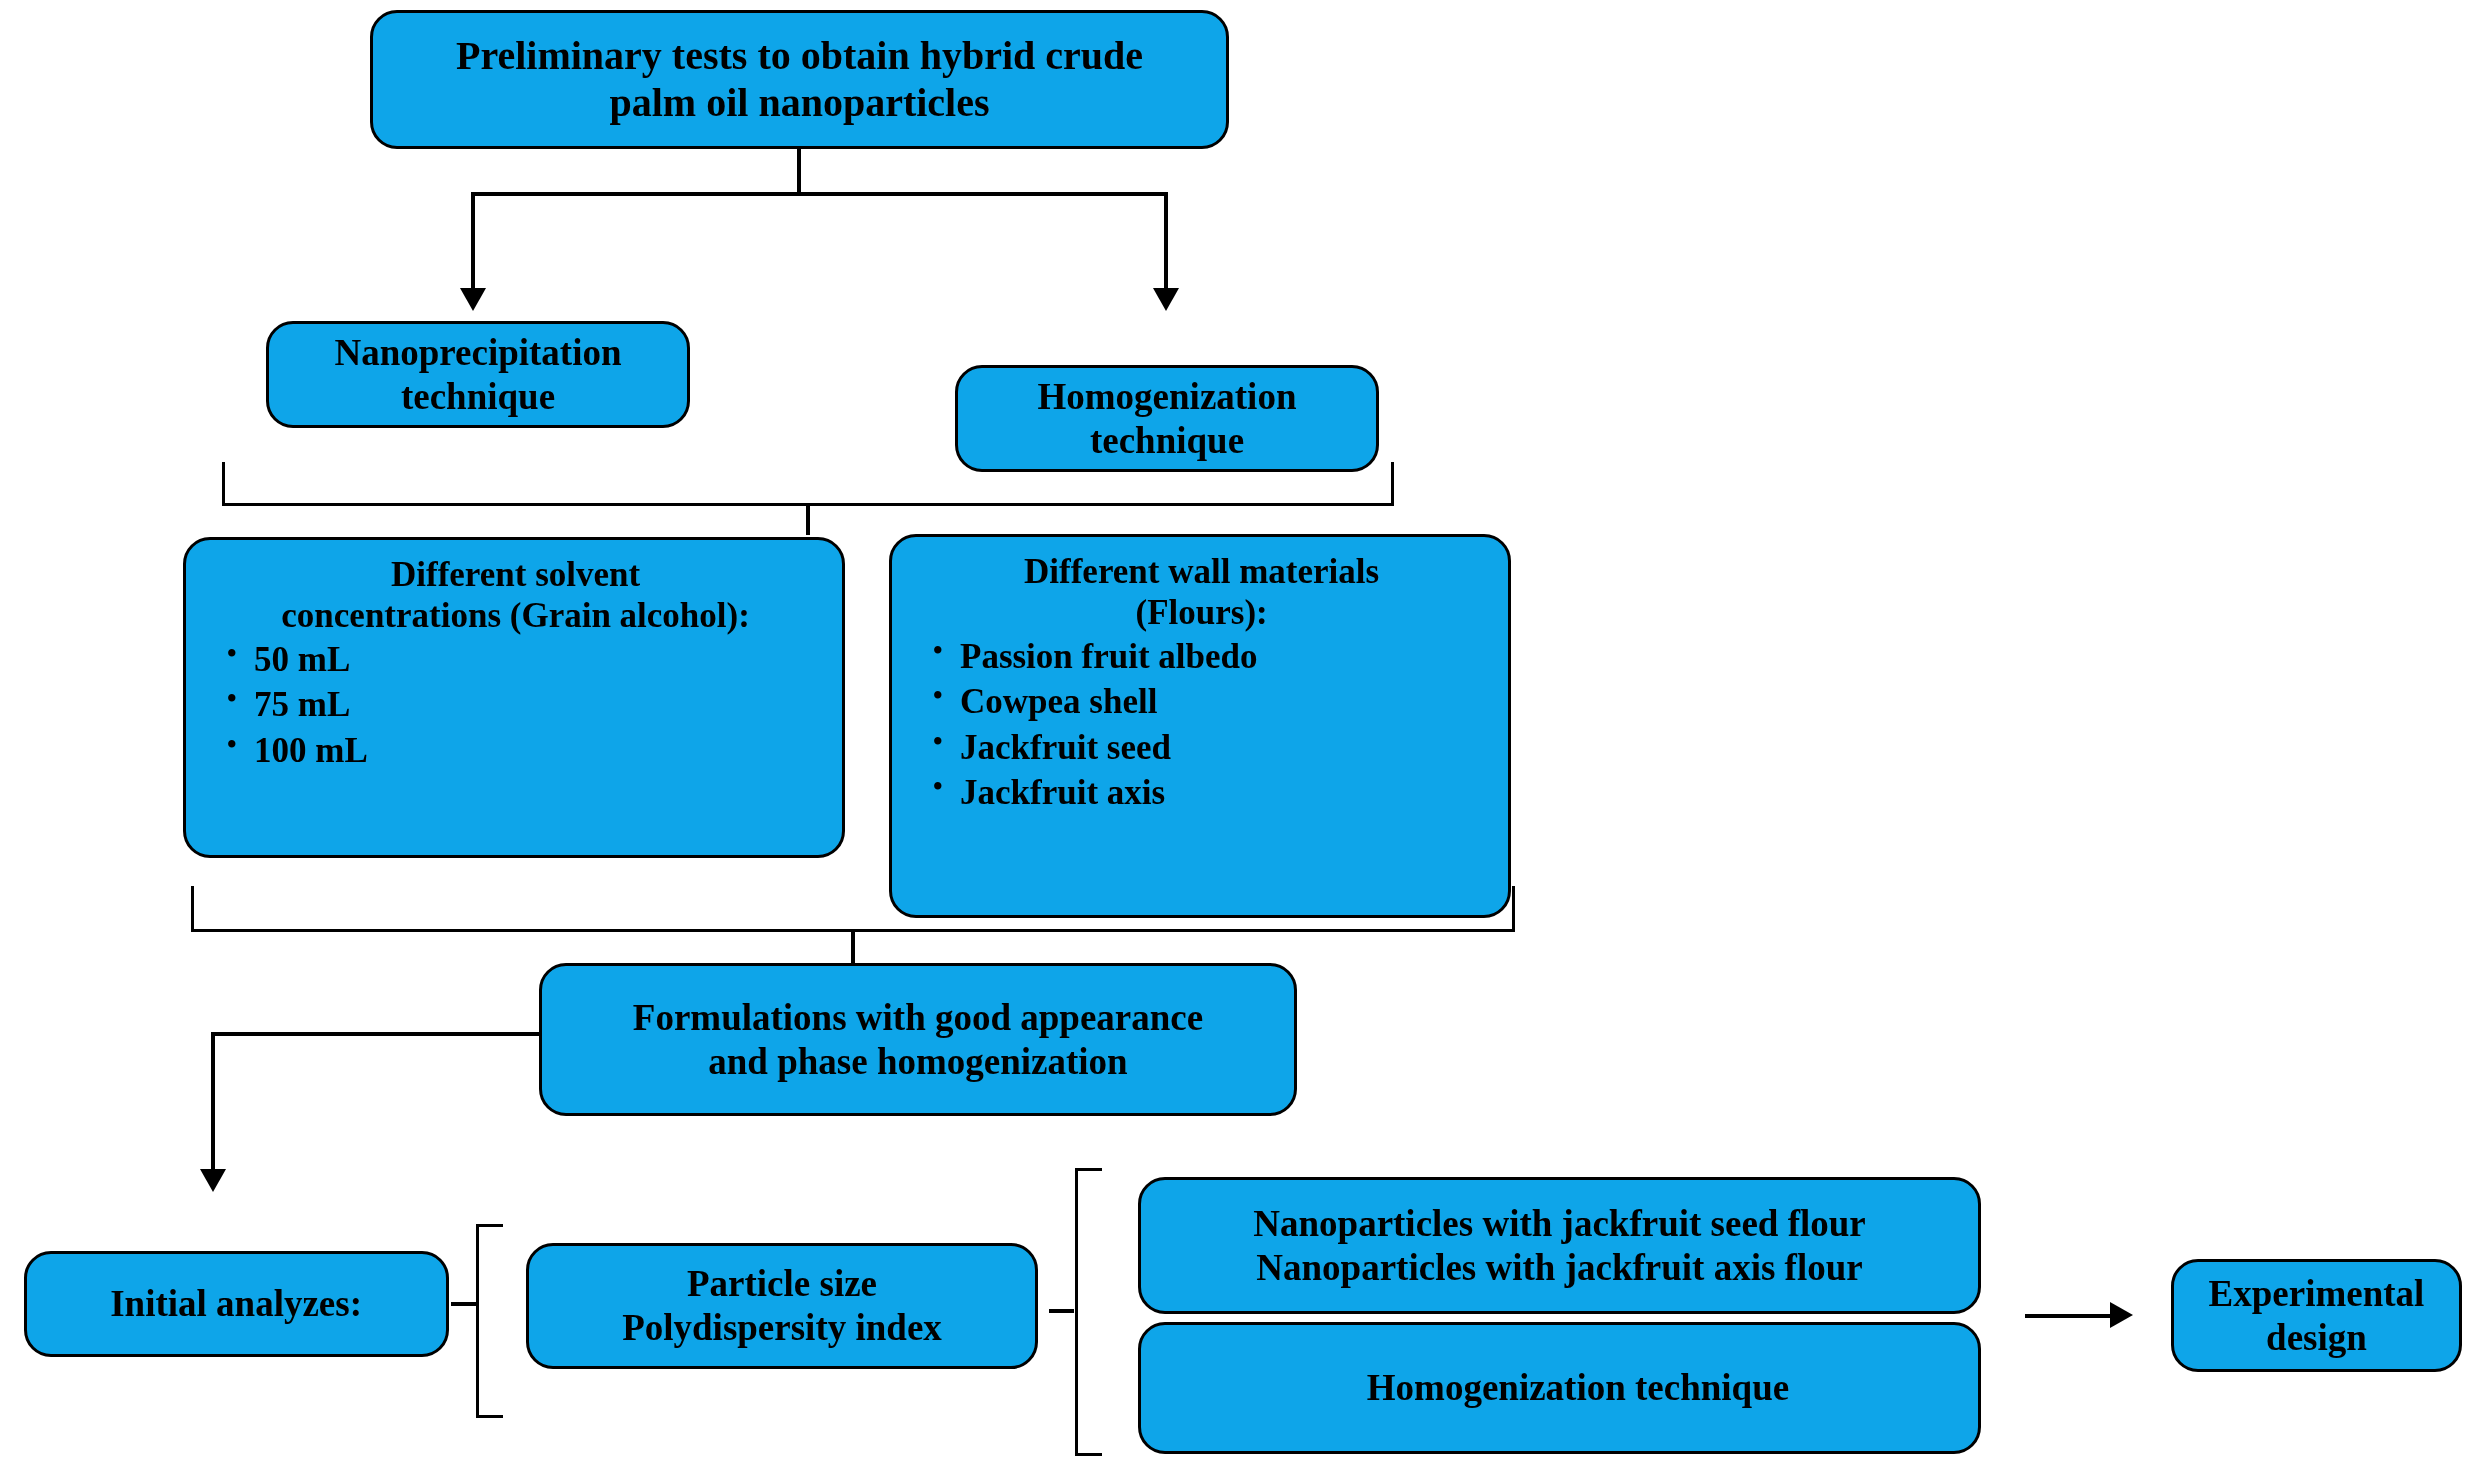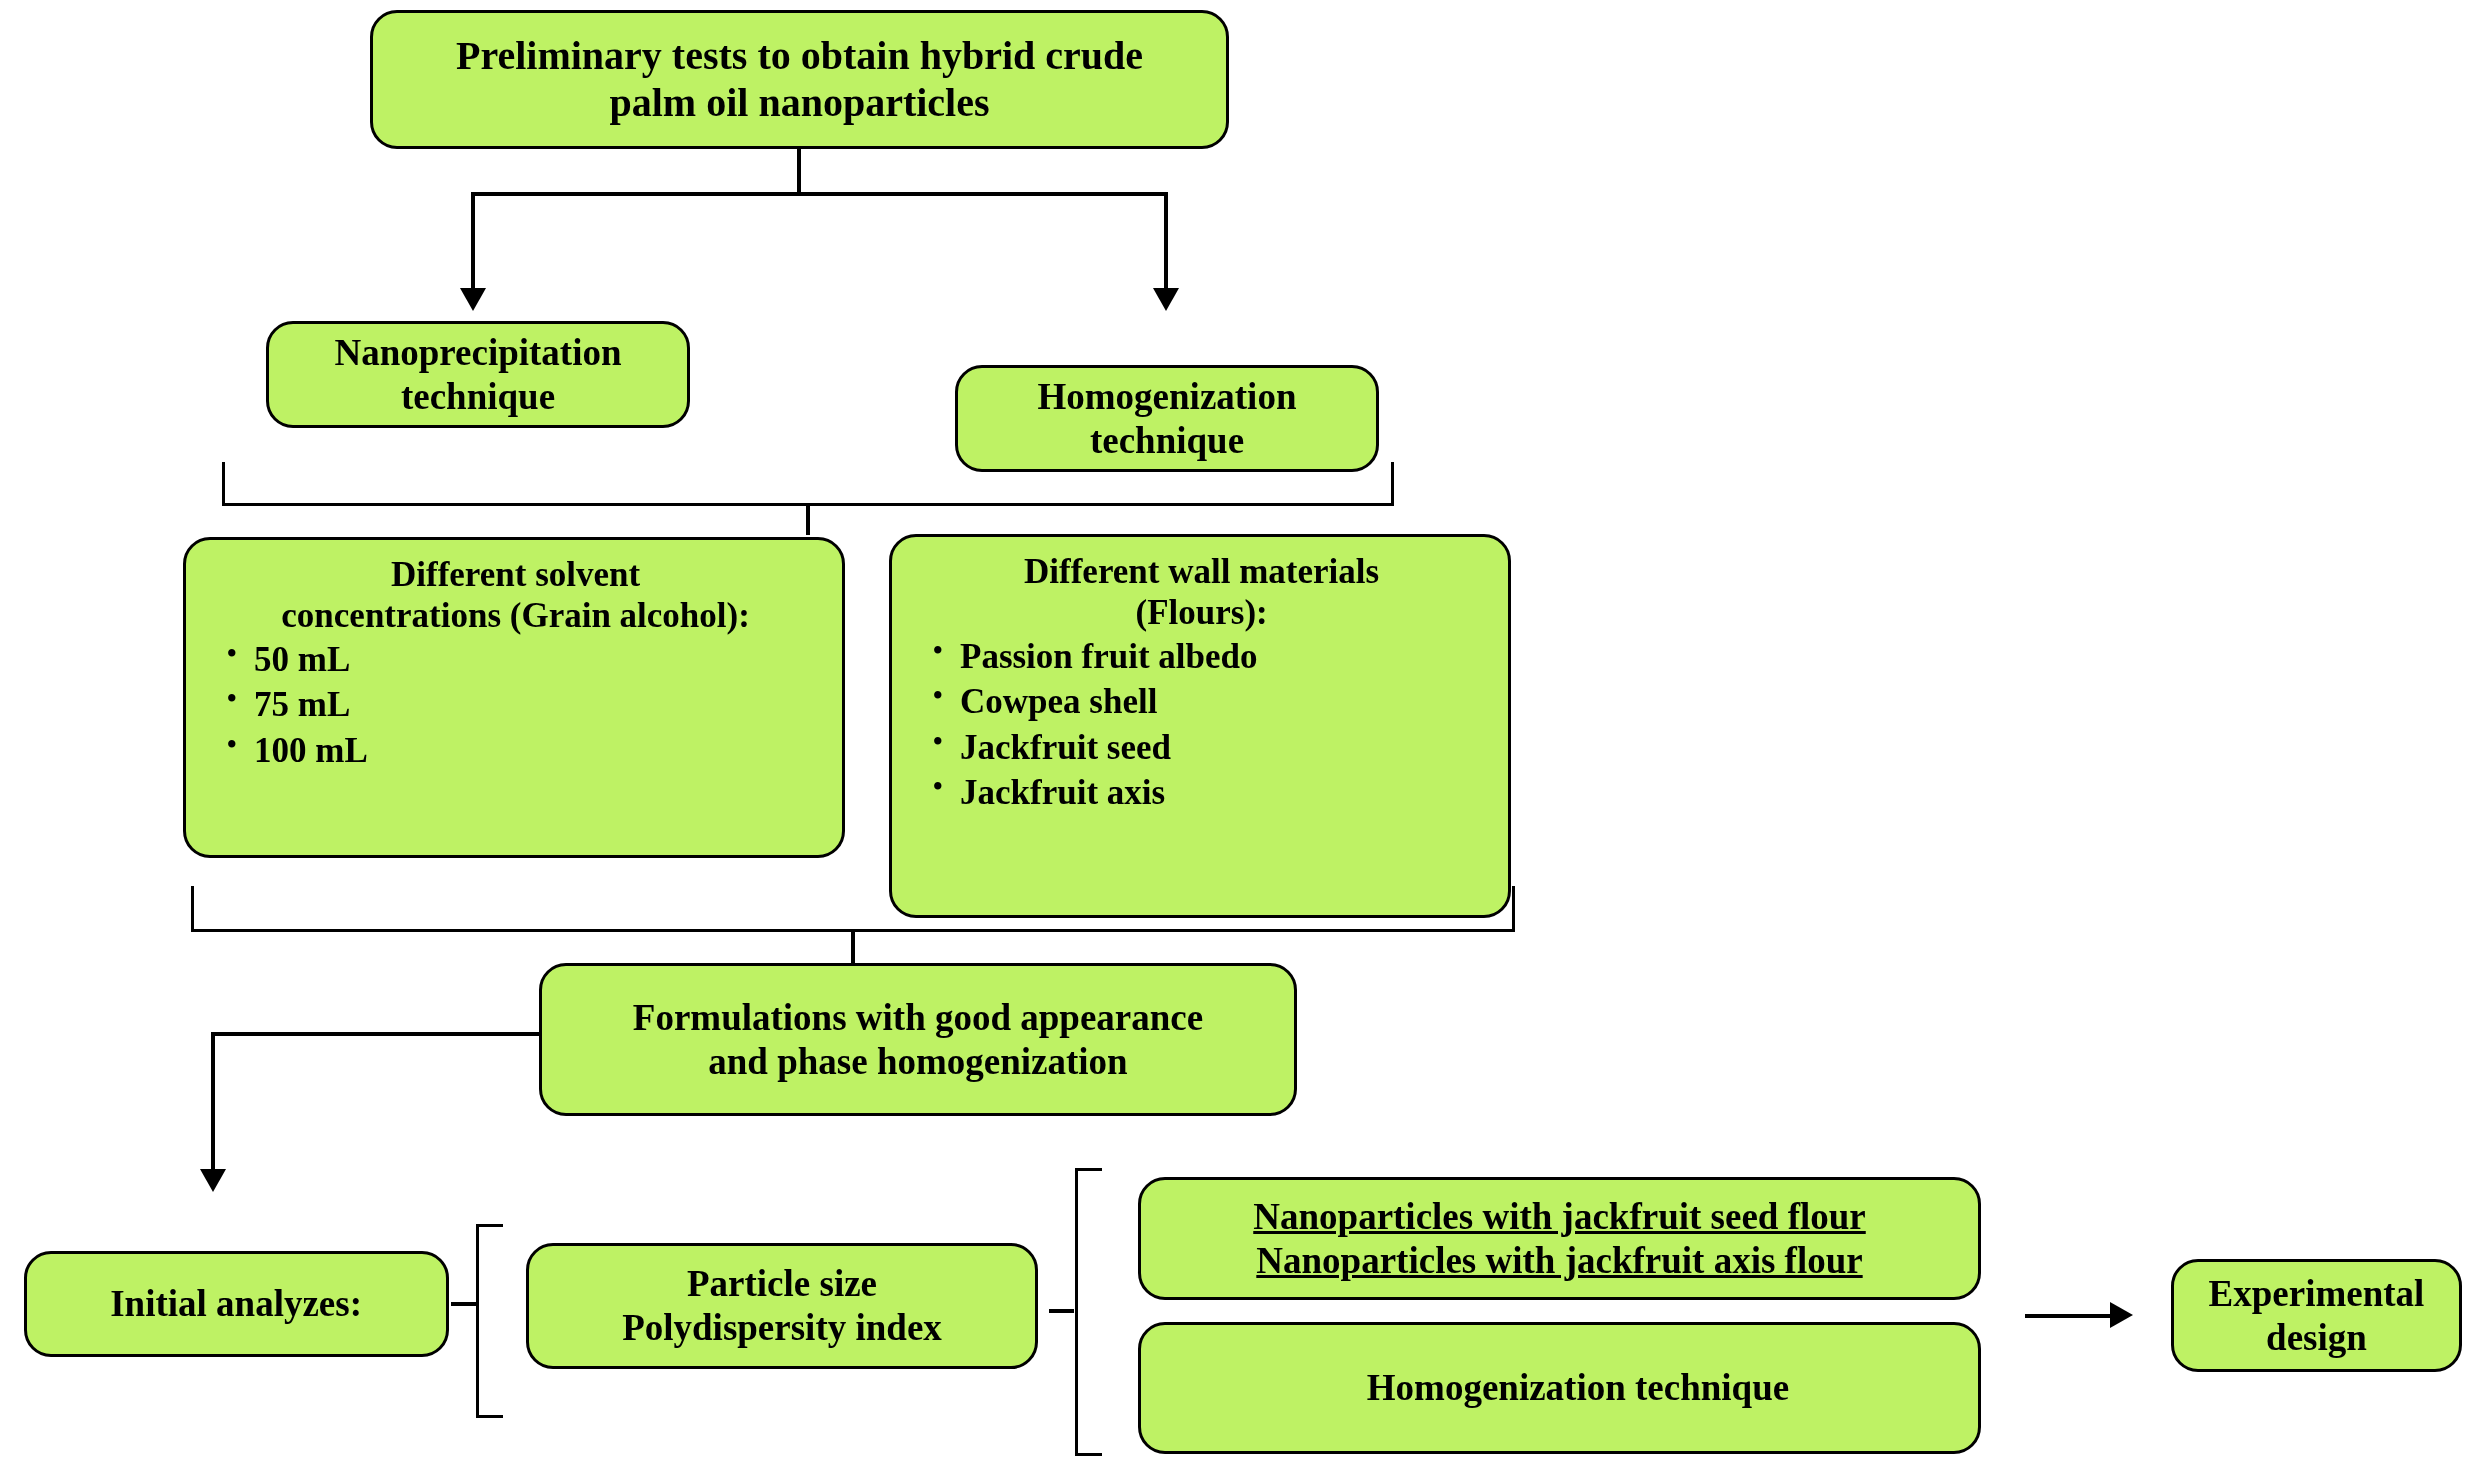--- a/index.html
+++ b/index.html
@@ -16,21 +16,21 @@
     height: 1479px;
     background: #ffffff;
     overflow: hidden;
   }
   
   .node {
     position: absolute;
     box-sizing: border-box;
     border: 3.9px solid #000000;
     border-radius: 27px;
-    background: #bef264;
+    background: #0ea5e9;
     display: flex;
     flex-direction: column;
     align-items: center;
     justify-content: center;
     text-align: center;
     font-weight: bold;
     color: #000000;
     line-height: 1.18;
     padding: 4.7px 11px;
   }
@@ -188,21 +188,21 @@
   <div class="sqbracket" style="left:476px; top:1224px; width:27px; height:194px;"></div>
 
   <div class="node" style="left:526px; top:1243px; width:512px; height:126px; font-size:37px;">
     <span class="ln">Particle size</span>
     <span class="ln">Polydispersity index</span>
   </div>
 
   <div class="tick" style="left:1049px; top:1309px; width:25px;"></div>
   <div class="sqbracket" style="left:1075px; top:1168px; width:27px; height:288px;"></div>
 
-  <div class="node" style="left:1138px; top:1177px; width:843px; height:123px; font-size:37px;text-decoration:underline;">
+  <div class="node" style="left:1138px; top:1177px; width:843px; height:137px; font-size:37px;">
     <span class="ln">Nanoparticles with jackfruit seed flour</span>
     <span class="ln">Nanoparticles with jackfruit axis flour</span>
   </div>
 
   <div class="node" style="left:1138px; top:1322px; width:843px; height:132px; font-size:37px;padding-left:48px;">
     <span class="ln">Homogenization technique</span>
   </div>
 
   <div class="hline" style="left:2025px; top:1314px; width:87px;"></div>
   <div class="arrow-right" style="left:2110px; top:1302px;"></div>

